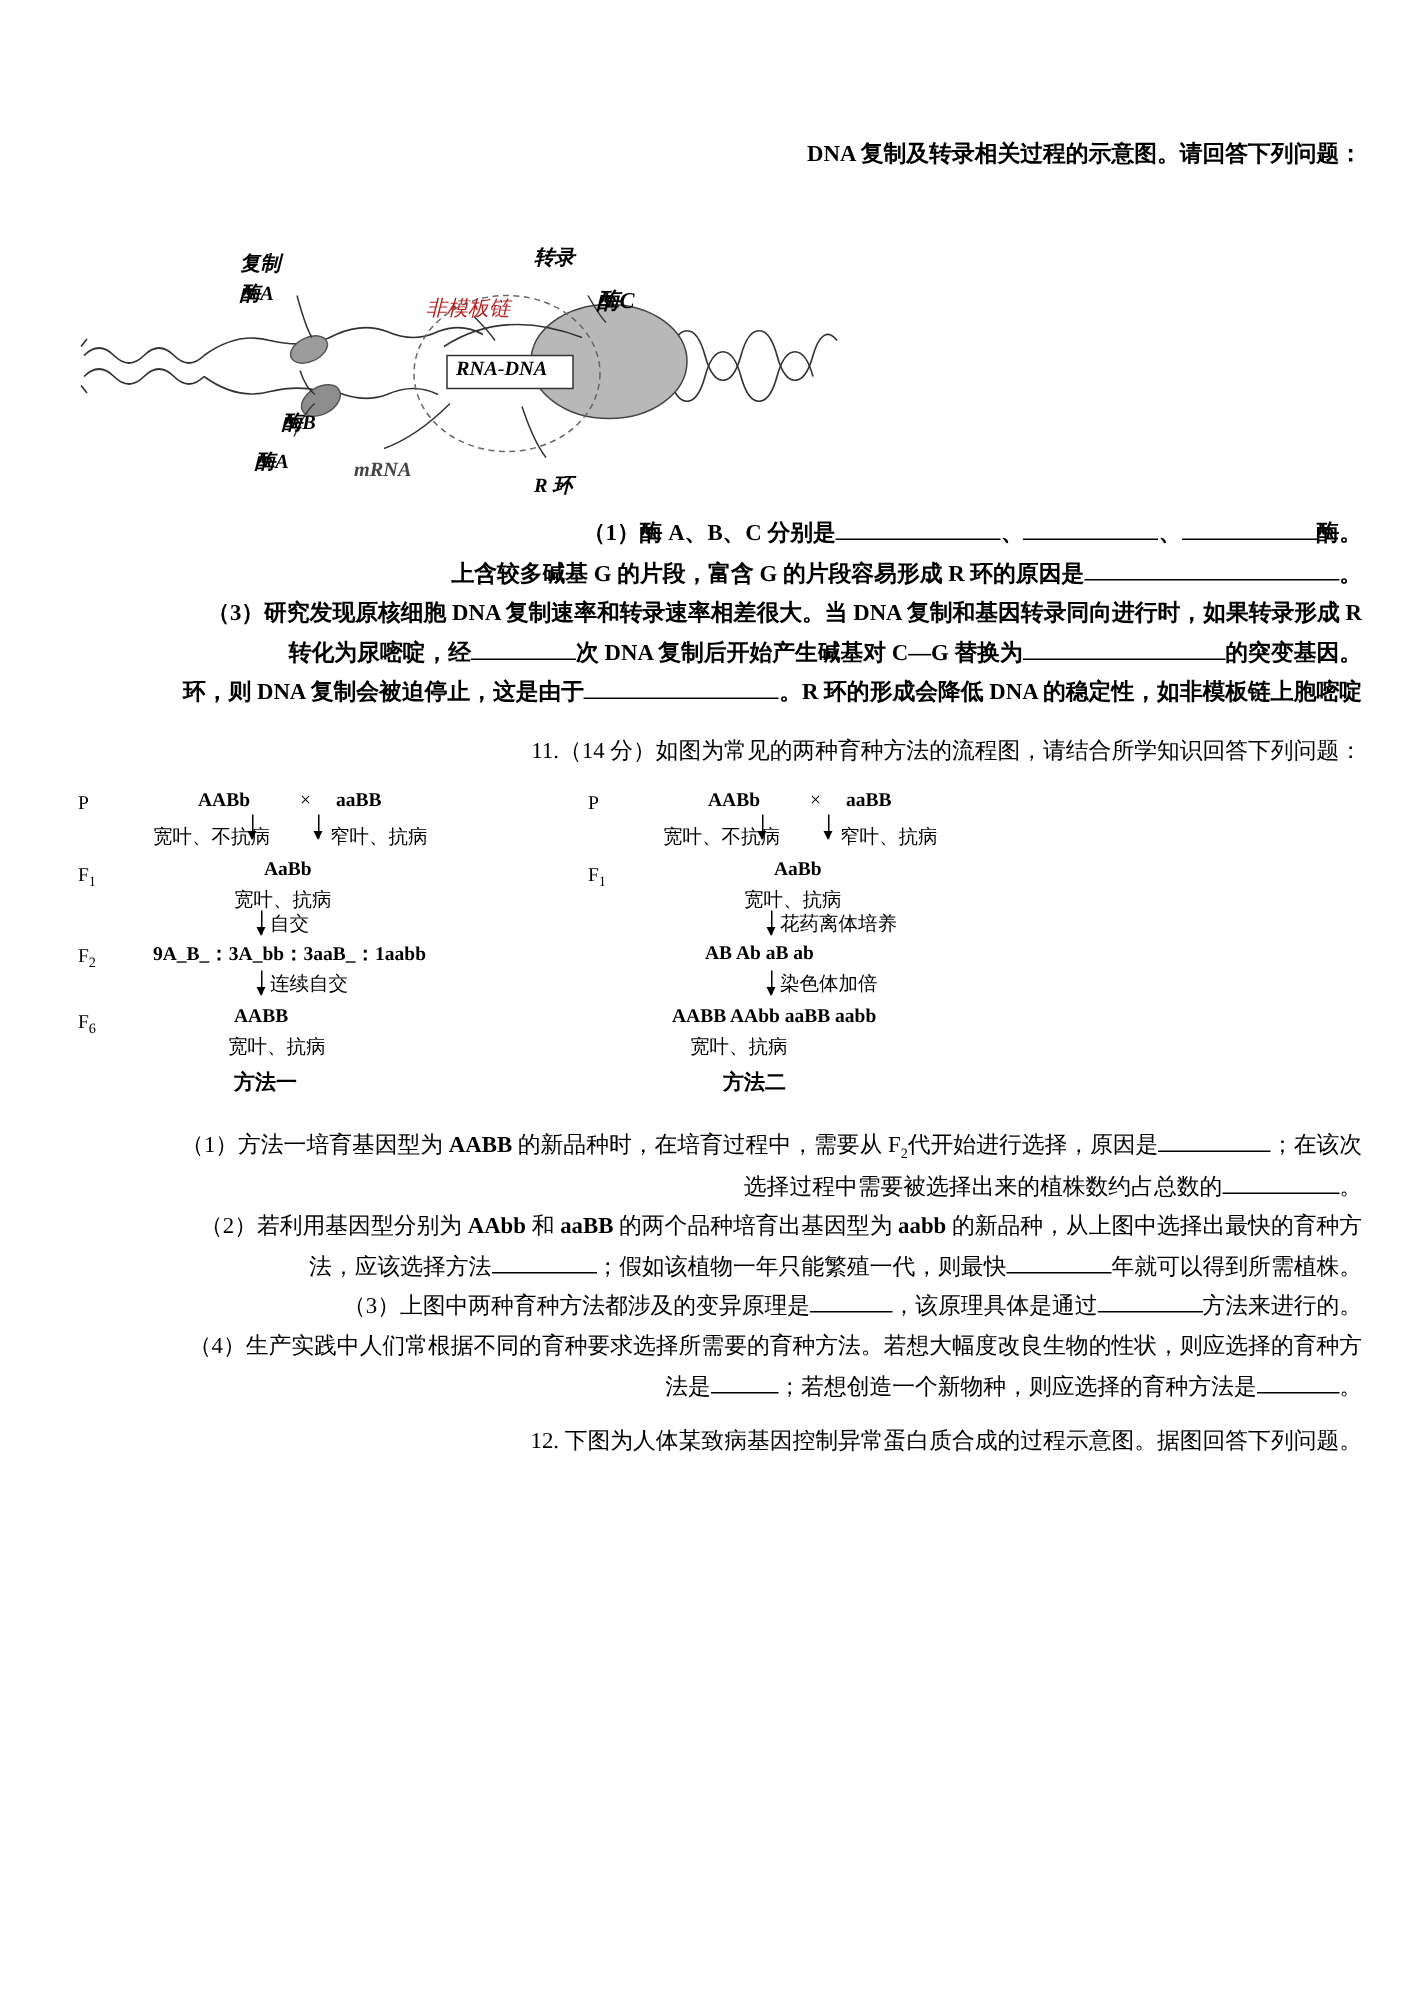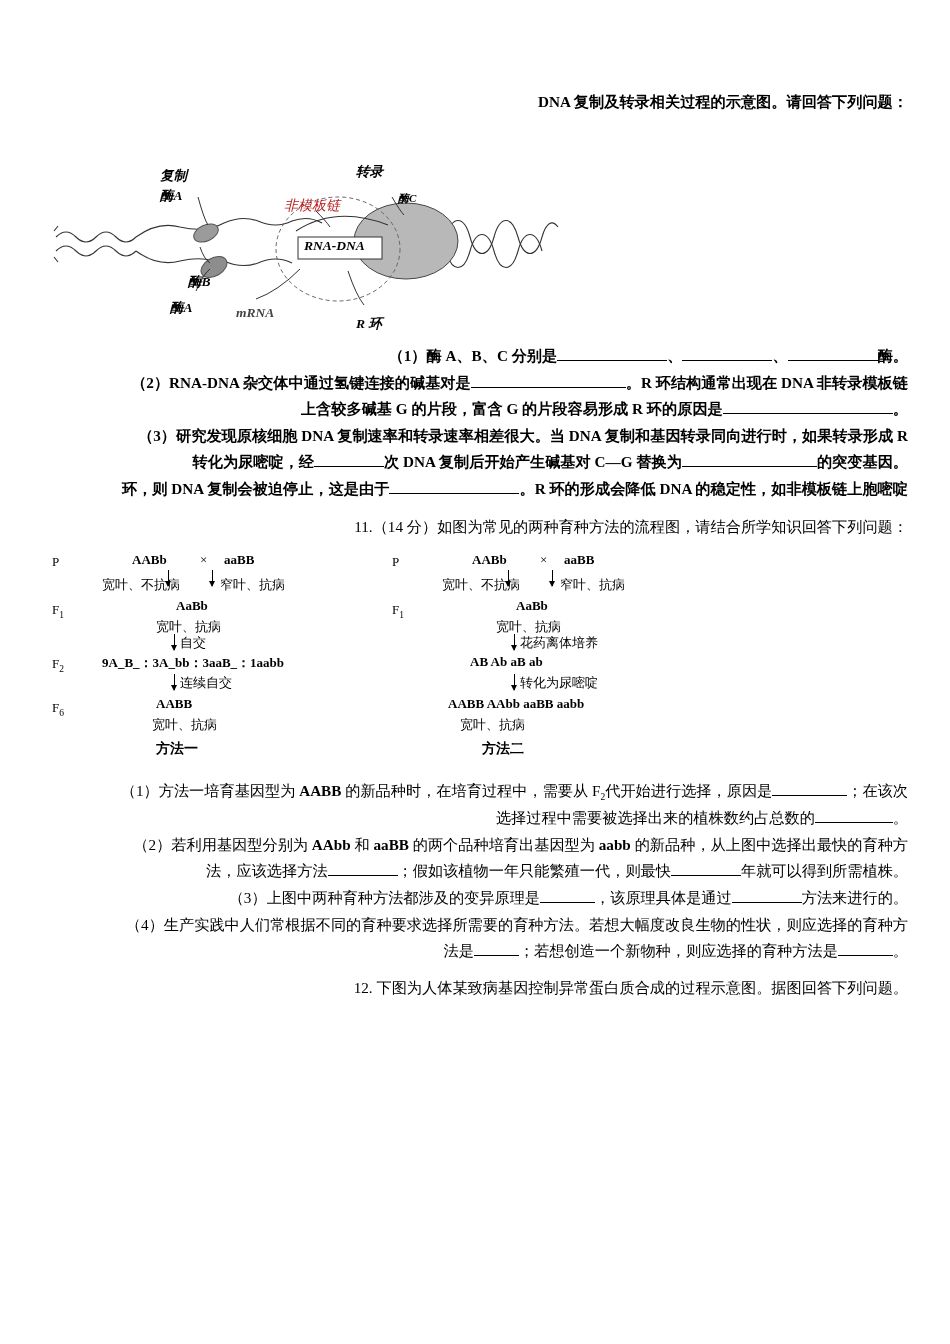--- a/index.html
+++ b/index.html
@@ -138,33 +138,30 @@
       <path d="M152,128 q4,12 10,16" fill="none" stroke="#333" stroke-width="1"></path>
       <path d="M150,78 q6,22 10,28" fill="none" stroke="#333" stroke-width="1"></path>
       <path d="M344,78 q8,14 12,18" fill="none" stroke="#333" stroke-width="1"></path>
       <path d="M268,92 q10,10 14,16" fill="none" stroke="#333" stroke-width="1"></path>
     </svg>
     <span class="fl bold" style="left:112px; top:48px; font-size:13.5px;">复制</span>
     <span class="fl bold" style="left:308px; top:44px; font-size:13.5px;">转录</span>
     <span class="fl bold" style="left:112px; top:68px; font-size:13.5px;">酶A</span>
     <span class="fl bold" style="left:140px; top:154px; font-size:13.5px;">酶B</span>
     <span class="fl bold" style="left:122px; top:180px; font-size:13.5px;">酶A</span>
-    <span class="fl bold" style="left:350px; top:72px; font-size:11px;">酶C</span>
+    <span class="fl bold" style="left:350px; top:72px; font-size:15px;">酶C</span>
     <span class="fl" style="left:236px; top:78px; font-size:14px; color:#b91c1c;">非模板链</span>
     <span class="fl bold" style="left:256px; top:119px; font-size:13.5px;">RNA-DNA</span>
     <span class="fl bold" style="left:188px; top:186px; font-size:13.5px; color:#444;">mRNA</span>
     <span class="fl bold" style="left:308px; top:196px; font-size:13.5px;">R 环</span>
   </div>
 
   <div class="qsec">
     <div class="qline">
       <span class="bold">（1）酶 A、B、C 分别是</span><span class="blank" style="width:110px"></span><span class="bold">、</span><span class="blank" style="width:90px"></span><span class="bold">、</span><span class="blank" style="width:90px"></span><span class="bold">酶。</span>
-    </div>
-    <div class="qline">
-      <span class="bold">（2）RNA-DNA 杂交体中通过氢键连接的碱基对是</span><span class="blank" style="width:155px"></span><span class="bold">。R 环结构通常出现在 DNA 非转录模板链</span>
     </div>
     <div class="qline">
       <span class="bold">上含较多碱基 G 的片段，富含 G 的片段容易形成 R 环的原因是</span><span class="blank" style="width:170px"></span><span class="bold">。</span>
     </div>
     <div class="qline">
       <span class="bold">（3）研究发现原核细胞 DNA 复制速率和转录速率相差很大。当 DNA 复制和基因转录同向进行时，如果转录形成 R</span>
     </div>
     <div class="qline">
       <span class="bold">转化为尿嘧啶，经</span><span class="blank" style="width:70px"></span><span class="bold">次 DNA 复制后开始产生碱基对 C—G 替换为</span><span class="blank" style="width:135px"></span><span class="bold">的突变基因。</span>
     </div>
@@ -207,21 +204,21 @@
     <span class="fl" style="left:512px; top:34px;">窄叶、抗病</span>
     <div class="arrow-v" style="left:460px; top:28px; height:16px;"></div>
     <div class="arrow-v" style="left:504px; top:28px; height:16px;"></div>
     <span class="fl" style="left:344px; top:60px;"><span>F</span><span class="sub">1</span></span>
     <span class="fl bold" style="left:468px; top:56px;">AaBb</span>
     <span class="fl" style="left:448px; top:76px;">宽叶、抗病</span>
     <div class="arrow-v" style="left:466px; top:92px; height:16px;"></div>
     <span class="fl" style="left:472px; top:92px;">花药离体培养</span>
     <span class="fl bold" style="left:422px; top:112px;">AB   Ab   aB   ab</span>
     <div class="arrow-v" style="left:466px; top:132px; height:16px;"></div>
-    <span class="fl" style="left:472px; top:132px;">转化为尿嘧啶</span>
+    <span class="fl" style="left:472px; top:132px;">染色体加倍</span>
     <span class="fl bold" style="left:400px; top:154px;">AABB  AAbb  aaBB  aabb</span>
     <span class="fl" style="left:412px; top:174px;">宽叶、抗病</span>
     <span class="fl methodname" style="left:434px; top:198px;">方法二</span>
   </div>
 
   <div class="qsec">
     <div class="qline">
       （1）方法一培育基因型为 <span class="bold">AABB</span> 的新品种时，在培育过程中，需要从 F<span class="sub">2</span>代开始进行选择，原因是<span class="blank" style="width:75px"></span>；在该次
     </div>
     <div class="qline">

